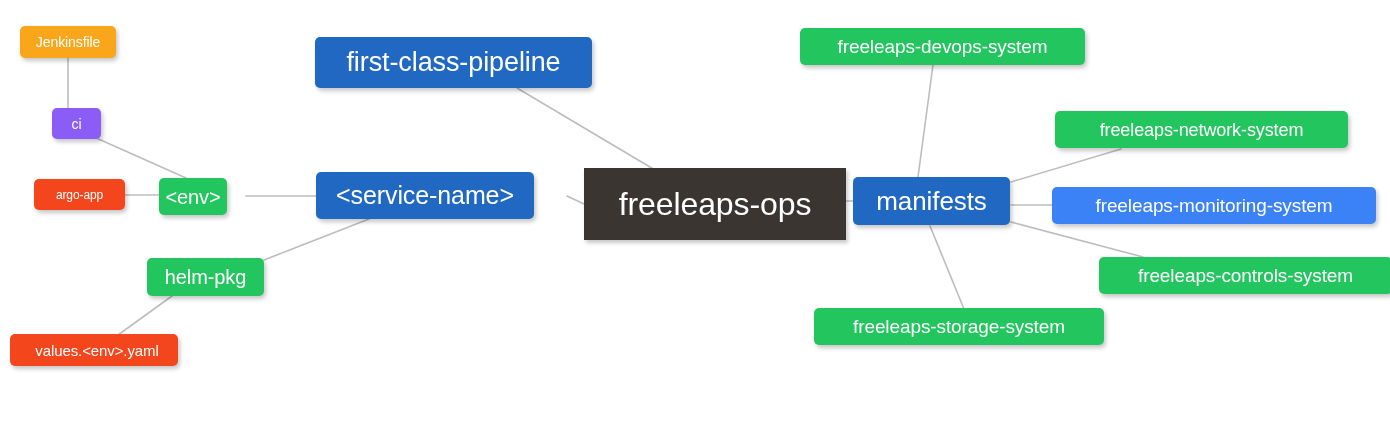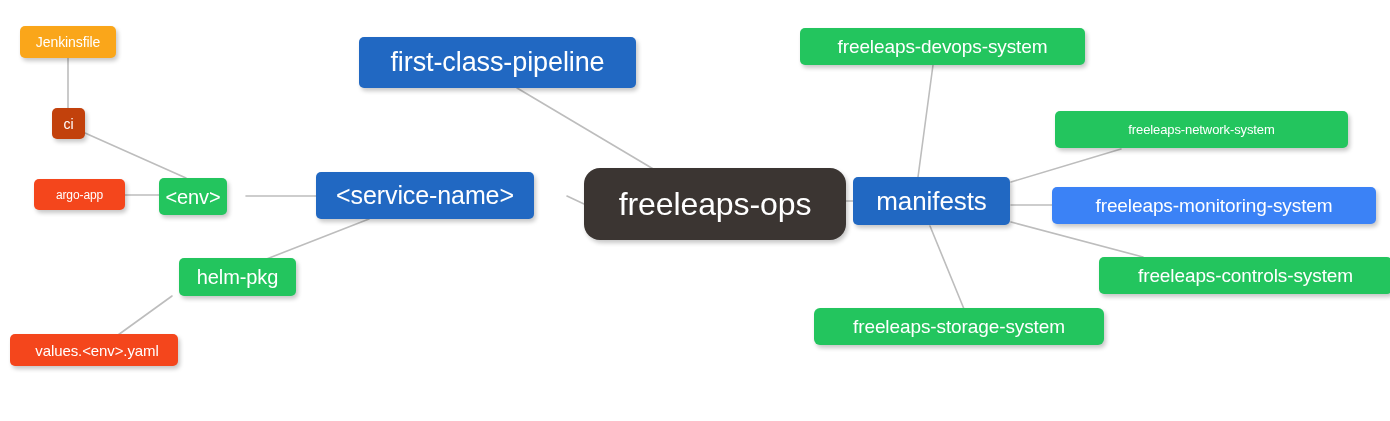--- a/index.html
+++ b/index.html
@@ -36,21 +36,21 @@
     border-radius: 5px;
     color: #ffffff;
     white-space: nowrap;
     line-height: 1;
     text-align: center;
     box-shadow: 2px 3px 4px rgba(0,0,0,0.22);
     padding: 0 10px;
     letter-spacing: -0.1px;
   }
   .node.root {
-    border-radius: 16px;
+    border-radius: 0;
   }
 </style>
 </head>
 <body>
 
 <div id="canvas">
   <svg id="edges" viewBox="0 0 1390 421" xmlns="http://www.w3.org/2000/svg">
       <line x1="584" y1="204" x2="567" y2="196" stroke="#bdbdbd" stroke-width="1.6" stroke-linecap="round"></line>
       <line x1="655" y1="170" x2="517" y2="88" stroke="#bdbdbd" stroke-width="1.6" stroke-linecap="round"></line>
       <line x1="846" y1="201" x2="853" y2="201" stroke="#bdbdbd" stroke-width="1.6" stroke-linecap="round"></line>
@@ -61,28 +61,28 @@
       <line x1="68" y1="108" x2="68" y2="58" stroke="#bdbdbd" stroke-width="1.6" stroke-linecap="round"></line>
       <line x1="172" y1="296" x2="118" y2="335" stroke="#bdbdbd" stroke-width="1.6" stroke-linecap="round"></line>
       <line x1="918" y1="177" x2="933" y2="65" stroke="#bdbdbd" stroke-width="1.6" stroke-linecap="round"></line>
       <line x1="1011" y1="182" x2="1121" y2="149" stroke="#bdbdbd" stroke-width="1.6" stroke-linecap="round"></line>
       <line x1="1011" y1="205" x2="1052" y2="205" stroke="#bdbdbd" stroke-width="1.6" stroke-linecap="round"></line>
       <line x1="1011" y1="222" x2="1143" y2="257" stroke="#bdbdbd" stroke-width="1.6" stroke-linecap="round"></line>
       <line x1="930" y1="226" x2="964" y2="309" stroke="#bdbdbd" stroke-width="1.6" stroke-linecap="round"></line>
     </svg>
   <div id="node-layer">
       <div class="node" style="left: 20px; top: 26px; width: 96px; height: 32px; background: rgb(250, 166, 26); font-size: 14px;">Jenkinsfile</div>
-      <div class="node" style="left: 52px; top: 108px; width: 33px; height: 31px; background: #c2410c; font-size: 14px;">ci</div>
+      <div class="node" style="left: 52px; top: 108px; width: 49px; height: 31px; background: #8b5cf6; font-size: 14px;">ci</div>
       <div class="node" style="left: 34px; top: 179px; width: 91px; height: 31px; background: rgb(244, 70, 28); font-size: 12px;">argo-app</div>
       <div class="node" style="left: 159px; top: 178px; width: 68px; height: 37px; background: rgb(35, 197, 94); font-size: 20px;">&lt;env&gt;</div>
-      <div class="node" style="left: 147px; top: 258px; width: 117px; height: 38px; background: rgb(35, 197, 94); font-size: 20px; margin-left: 32px;">helm-pkg</div>
+      <div class="node" style="left: 147px; top: 258px; width: 117px; height: 38px; background: rgb(35, 197, 94); font-size: 20px;">helm-pkg</div>
       <div class="node" style="left: 10px; top: 334px; width: 168px; height: 32px; background: rgb(244, 70, 28); font-size: 15px; padding-left: 16px;">values.&lt;env&gt;.yaml</div>
-      <div class="node" style="left: 315px; top: 37px; width: 277px; height: 51px; background: rgb(33, 104, 194); font-size: 27px; margin-left: 44px;">first-class-pipeline</div>
+      <div class="node" style="left: 315px; top: 37px; width: 277px; height: 51px; background: rgb(33, 104, 194); font-size: 27px;">first-class-pipeline</div>
       <div class="node" style="left: 316px; top: 172px; width: 218px; height: 47px; background: rgb(33, 104, 194); font-size: 25px;">&lt;service-name&gt;</div>
       <div class="node root" style="left: 584px; top: 168px; width: 262px; height: 72px; background: rgb(59, 53, 50); font-size: 32px;">freeleaps-ops</div>
       <div class="node" style="left: 853px; top: 177px; width: 157px; height: 48px; background: rgb(33, 104, 194); font-size: 26px;">manifests</div>
       <div class="node" style="left: 800px; top: 28px; width: 285px; height: 37px; background: rgb(35, 197, 94); font-size: 19px;">freeleaps-devops-system</div>
-      <div class="node" style="left: 1055px; top: 111px; width: 293px; height: 37px; background: rgb(35, 197, 94); font-size: 13px;">freeleaps-network-system</div>
+      <div class="node" style="left: 1055px; top: 111px; width: 293px; height: 37px; background: rgb(35, 197, 94); font-size: 18px;">freeleaps-network-system</div>
       <div class="node" style="left: 1052px; top: 187px; width: 324px; height: 37px; background: #3b82f6; font-size: 19px;">freeleaps-monitoring-system</div>
       <div class="node" style="left: 1099px; top: 257px; width: 293px; height: 37px; background: rgb(35, 197, 94); font-size: 19px;">freeleaps-controls-system</div>
-      <div class="node" style="left: 814px; top: 308px; width: 290px; height: 37px; background: rgb(35, 197, 94); font-size: 19px; border-radius: 6px;">freeleaps-storage-system</div>
+      <div class="node" style="left: 814px; top: 308px; width: 290px; height: 37px; background: rgb(35, 197, 94); font-size: 19px;">freeleaps-storage-system</div>
     </div>
 </div>
 
 </body></html>

